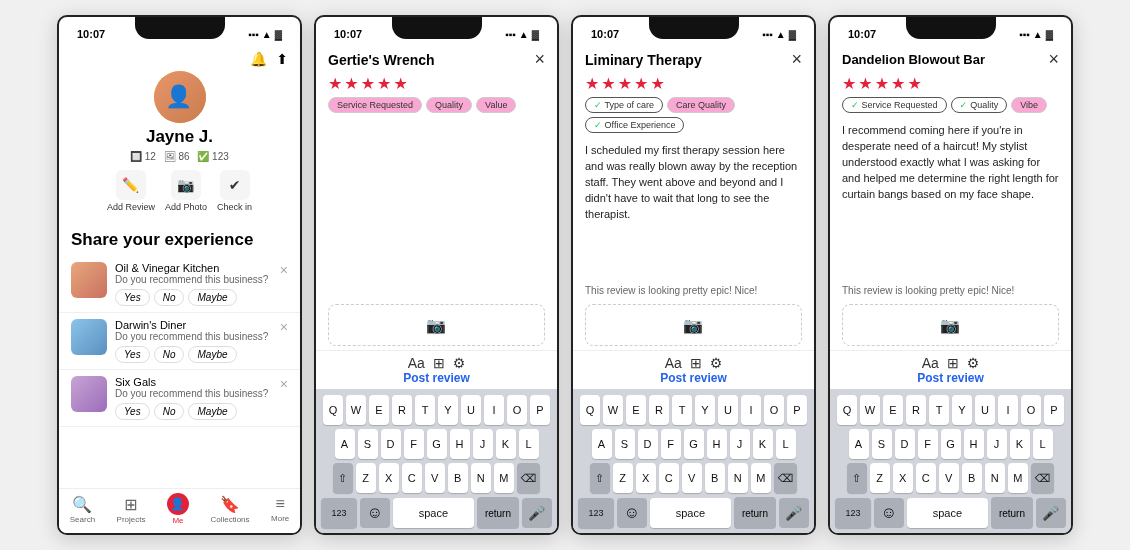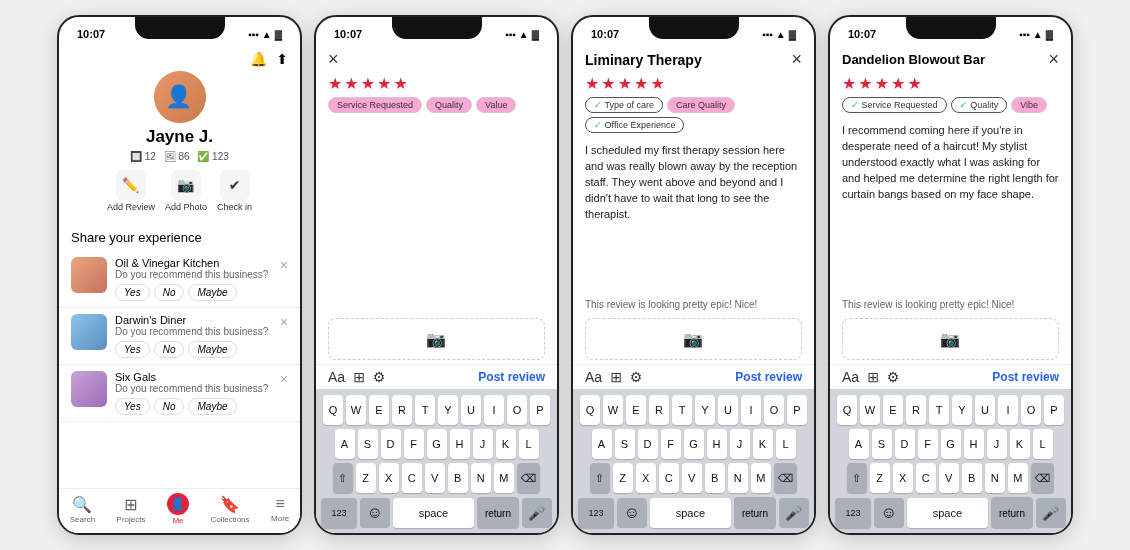--- a/index.html
+++ b/index.html
@@ -16,21 +16,21 @@
     .phones-container {
       display: flex;
       gap: 12px;
       align-items: center;
       padding: 10px;
     }
     .phone {
       width: 245px;
       height: 520px;
       background: #fff;
-      border-radius: 22px;
+      border-radius: 10px;
       box-shadow: 0 4px 20px rgba(0,0,0,0.18);
       overflow: hidden;
       position: relative;
       border: 2px solid #222;
       display: flex;
       flex-direction: column;
     }
     
     .notch {
       width: 90px;
@@ -98,21 +98,21 @@
     .profile-actions { display: flex; gap: 10px; justify-content: center; margin-bottom: 6px; }
     .action-btn {
       display: flex; flex-direction: column; align-items: center; gap: 2px;
       font-size: 9px; color: #333;
     }
     .action-icon {
       width: 30px; height: 30px; border-radius: 6px;
       background: #f5f5f5; display: flex; align-items: center; justify-content: center;
       font-size: 14px;
     }
-    .section-title { font-size: 13px; font-weight: 400; padding: 4px 12px 6px; }
+    .section-title { font-size: 17px; font-weight: 700; padding: 4px 12px 6px; }
     .experience-item {
       display: flex; align-items: flex-start; gap: 8px;
       padding: 6px 12px; border-bottom: 1px solid #f0f0f0;
     }
     .exp-img {
       width: 36px; height: 36px; border-radius: 6px;
       background: #d4a574; flex-shrink: 0; overflow: hidden;
     }
     .exp-info { flex: 1; }
     .exp-name { font-size: 11px; font-weight: 400; }
@@ -154,20 +154,21 @@
     .review-text { font-size: 11px; line-height: 1.45; color: #222; }
     .review-hint { font-size: 10px; color: #666; padding: 4px 12px 4px; }
     .photo-upload {
       margin: 4px 12px; border: 1.5px dashed #ccc; border-radius: 8px;
       height: 42px; display: flex; align-items: center; justify-content: center;
       color: #aaa; font-size: 16px;
     }
     .review-toolbar {
       display: flex; align-items: center; padding: 4px 12px;
       border-top: 1px solid #eee;
+      flex-direction: column;
     }
     .toolbar-icons { display: flex; gap: 8px; flex: 1; align-items: center; }
     .toolbar-icon { font-size: 14px; color: #333; }
     .post-btn { font-size: 12px; font-weight: 600; color: #2563eb; cursor: pointer; }
 
     
     .tag-highlighted {
       background: #fff;
       border-color: #555;
       display: flex; align-items: center; gap: 3px;
@@ -313,20 +314,21 @@
     <div class="status-bar">
       <span class="status-time">10:07</span>
       <div class="status-icons">
         <span>▪▪▪</span>
         <span>▲</span>
         <span>▓</span>
       </div>
     </div>
     <div class="phone-content">
       <div class="review-header">
+        <div class="review-title">Gertie's Wrench</div>
         <span class="review-close">×</span>
       </div>
       <div class="stars-row">
         <span class="star">★</span>
         <span class="star">★</span>
         <span class="star">★</span>
         <span class="star">★</span>
         <span class="star">★</span>
       </div>
       <div class="tags-row">

